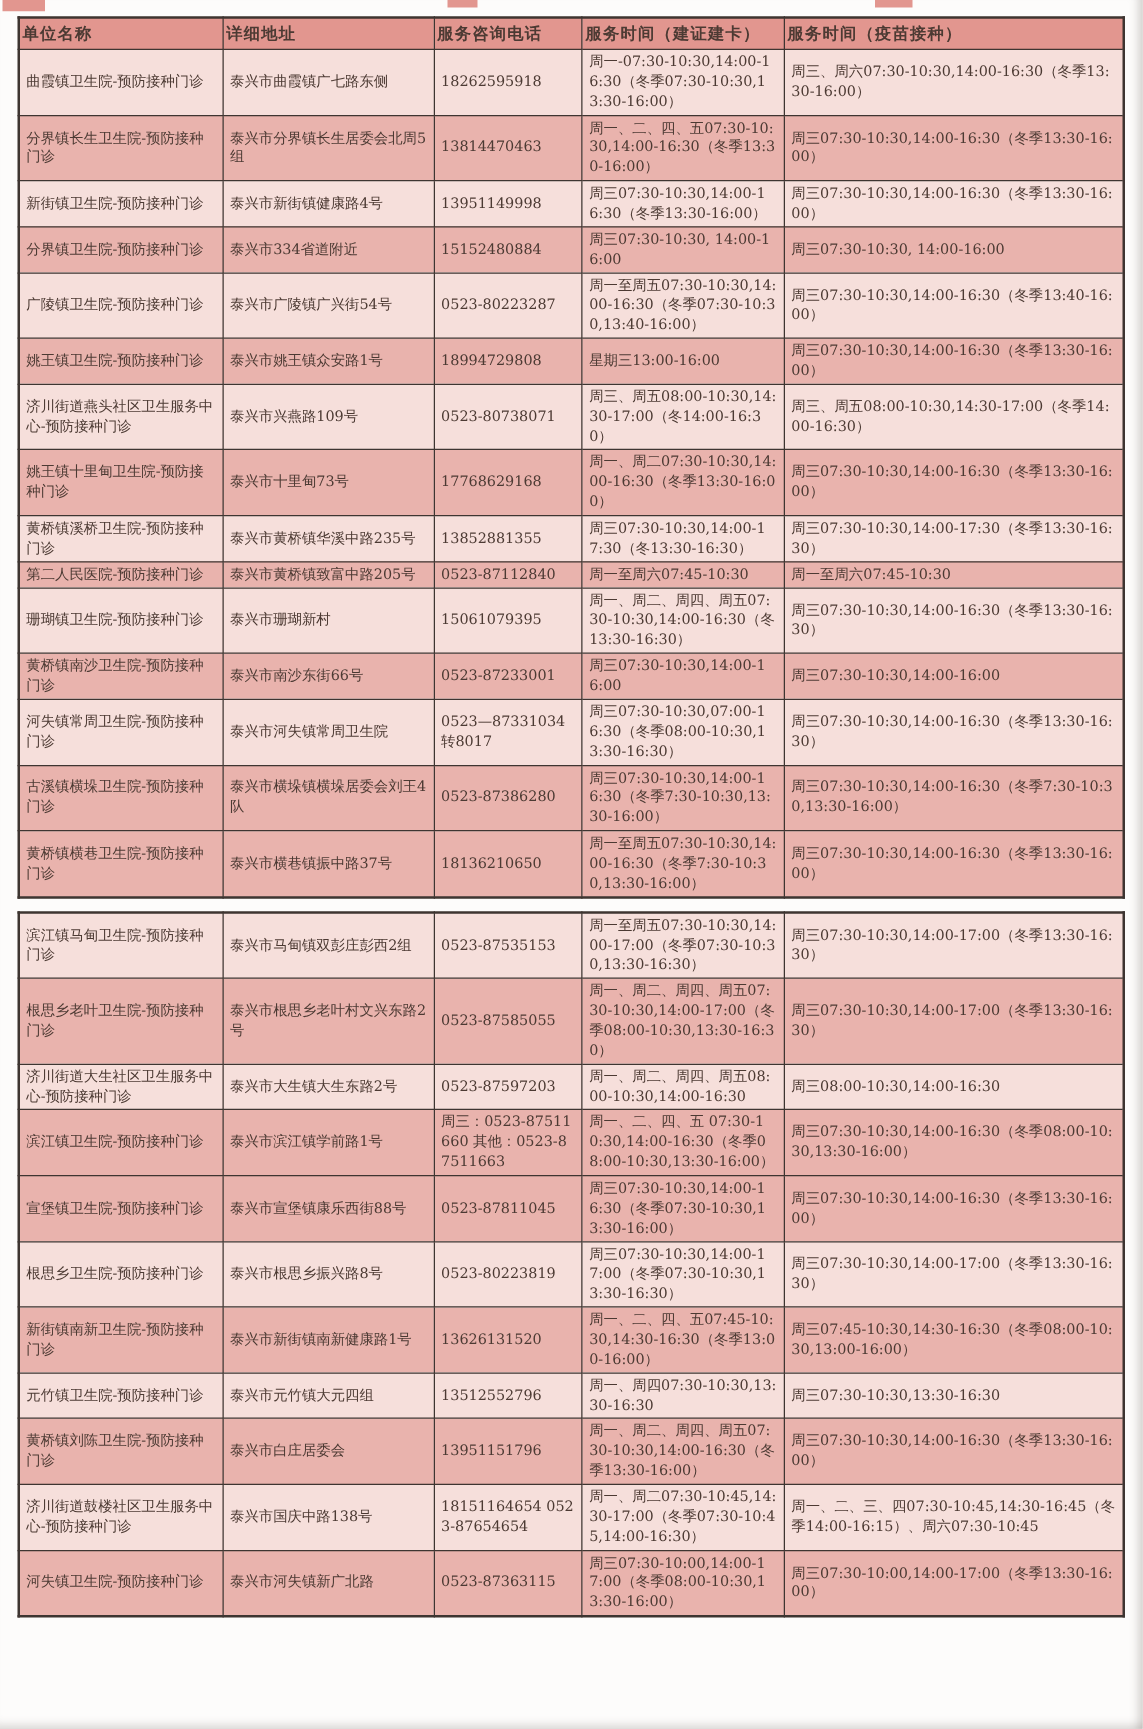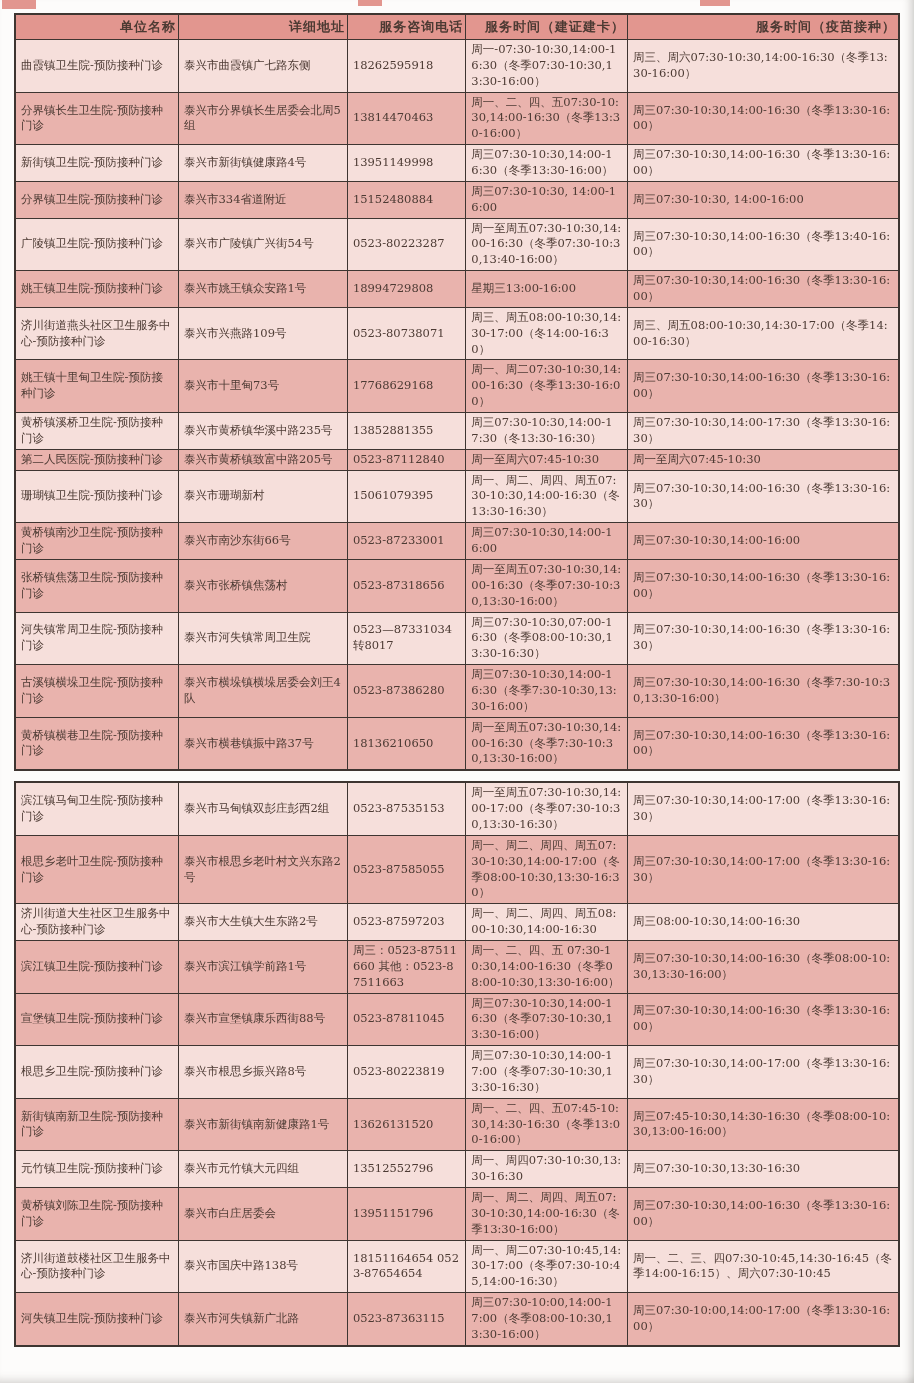--- a/index.html
+++ b/index.html
@@ -40,21 +40,21 @@
     border: 1px solid var(--border, #3e3531);
     color: var(--text, #4c3a33);
     vertical-align: middle;
     word-break: break-all;
     overflow-wrap: anywhere;
   }
   th {
     background: var(--header-bg, #e2968f);
     font-size: 13px;
     font-weight: bold;
-    text-align: right;
+    text-align: left;
     padding: 3px 2px;
     letter-spacing: 1px;
   }
   td {
     font-size: 11.5px;
     line-height: 1.38;
     padding: 2px 5px;
     text-align: left;
   }
   tr.light td { background: var(--row-light, #f6dfdb); }
@@ -171,27 +171,20 @@
             <td>周一、周二、周四、周五07:30-10:30,14:00-16:30（冬13:30-16:30）</td>
             <td>周三07:30-10:30,14:00-16:30（冬季13:30-16:30）</td>
           </tr>
           <tr class="dark">
             <td>黄桥镇南沙卫生院-预防接种门诊</td>
             <td>泰兴市南沙东街66号</td>
             <td>0523-87233001</td>
             <td>周三07:30-10:30,14:00-16:00</td>
             <td>周三07:30-10:30,14:00-16:00</td>
           </tr>
-          <tr class="dark">
-            <td>张桥镇焦荡卫生院-预防接种门诊</td>
-            <td>泰兴市张桥镇焦荡村</td>
-            <td>0523-87318656</td>
-            <td>周一至周五07:30-10:30,14:00-16:30（冬季07:30-10:30,13:30-16:00）</td>
-            <td>周三07:30-10:30,14:00-16:30（冬季13:30-16:00）</td>
-          </tr>
           <tr class="light">
             <td>河失镇常周卫生院-预防接种门诊</td>
             <td>泰兴市河失镇常周卫生院</td>
             <td>0523—87331034转8017</td>
             <td>周三07:30-10:30,07:00-16:30（冬季08:00-10:30,13:30-16:30）</td>
             <td>周三07:30-10:30,14:00-16:30（冬季13:30-16:30）</td>
           </tr>
           <tr class="dark">
             <td>古溪镇横垛卫生院-预防接种门诊</td>
             <td>泰兴市横垛镇横垛居委会刘王4队</td>

